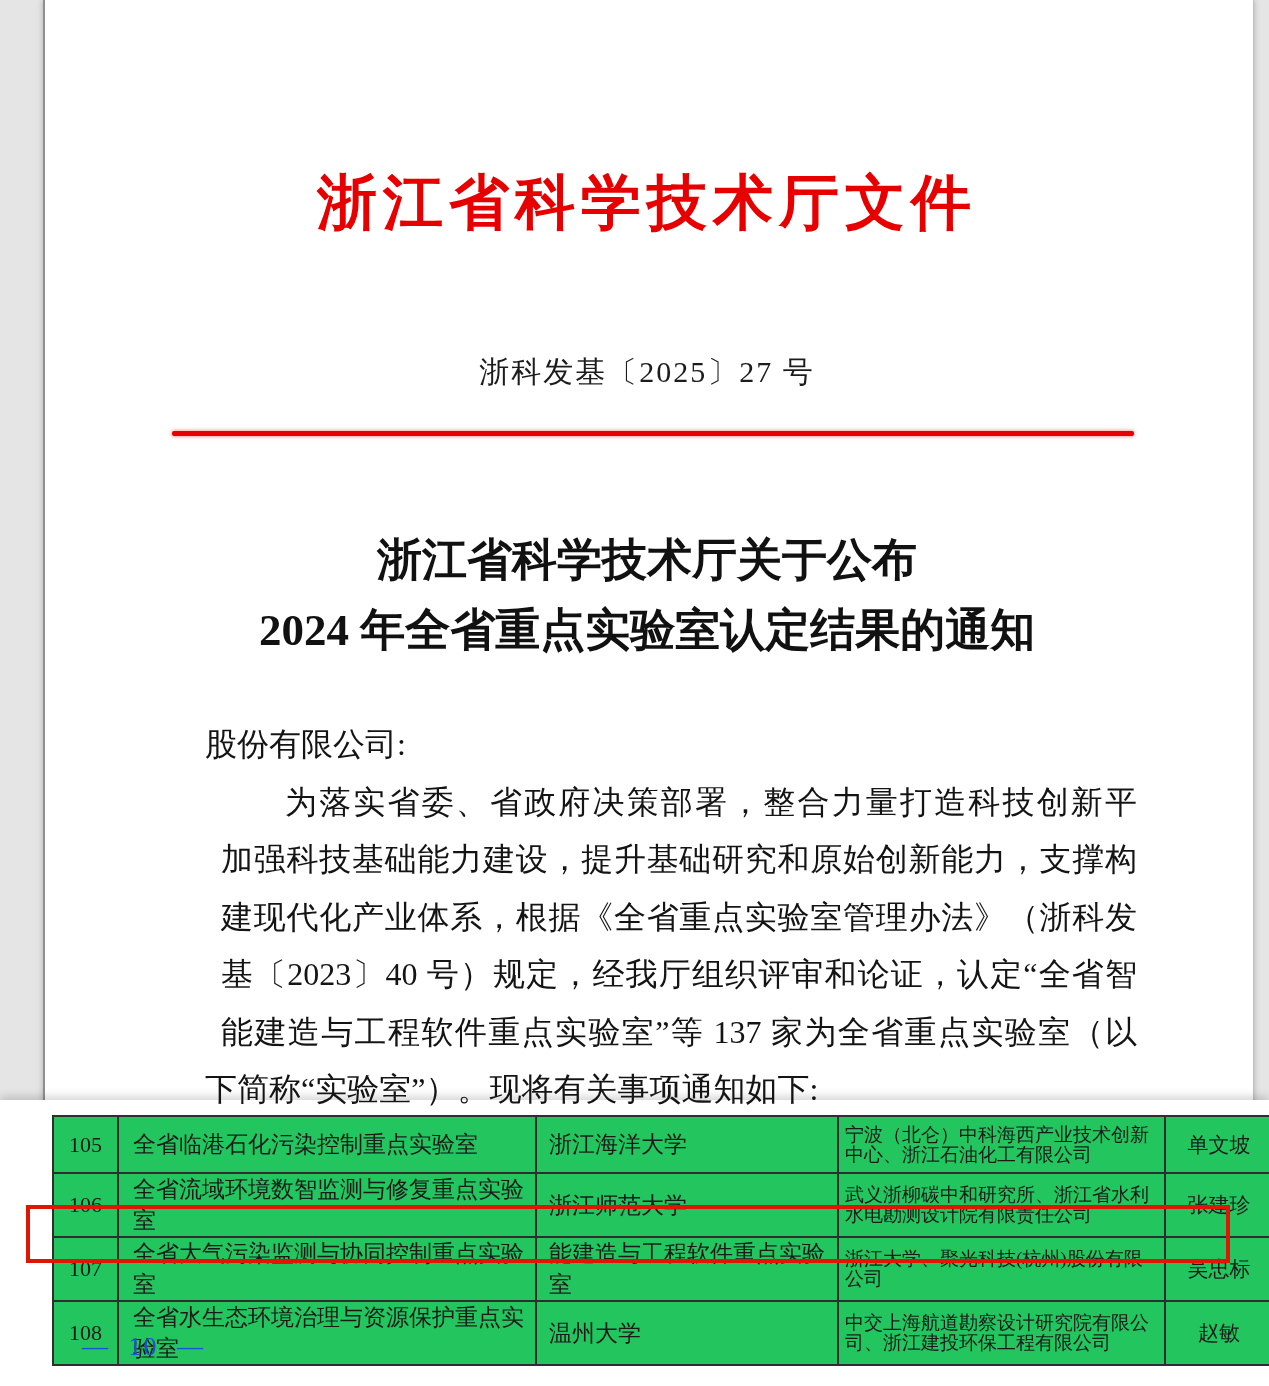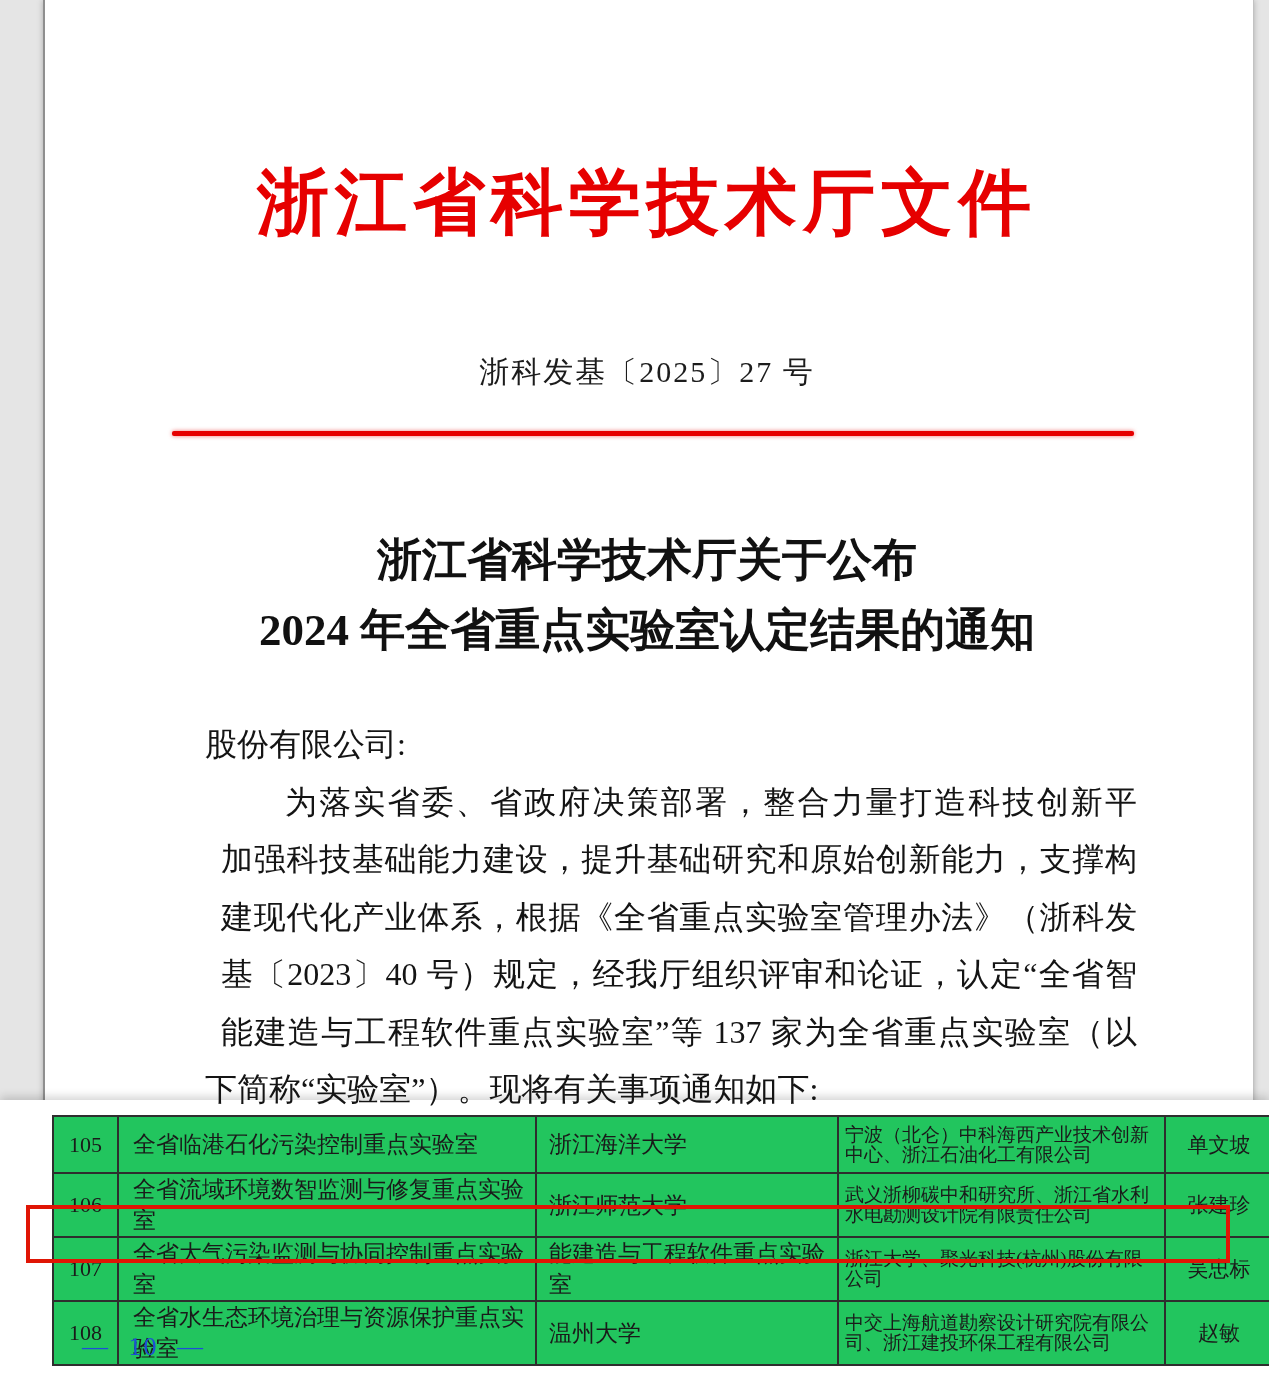--- a/index.html
+++ b/index.html
@@ -16,21 +16,21 @@
     box-shadow:0 0 6px rgba(0,0,0,.25);z-index:1;
   }
   
   .bottom-band{
     position:absolute;left:0;top:1100px;width:1269px;height:286px;
     background:#ffffff;box-shadow:0 -3px 9px rgba(0,0,0,.18);z-index:2;
   }
   .abs{position:absolute;z-index:3;}
   .centered{left:43px;width:1208px;text-align:center;}
   .letterhead-title{
-    top:138px;font-size:72px;line-height:130px;font-weight:bold;
+    top:138px;font-size:60px;line-height:130px;font-weight:bold;
     color:#e60000;letter-spacing:6px;white-space:nowrap;
   }
   .doc-number{top:352px;font-size:30px;line-height:40px;letter-spacing:2px;color:#1c1c1c;}
   .red-line{
     left:172px;top:431px;width:962px;height:5px;background:#e60000;
     box-shadow:0 0 4px rgba(230,0,0,.55);border-radius:2px;
   }
   .notice-title{font-size:45px;line-height:55px;font-weight:bold;color:#111;}
   .nt1{top:533px;}
   .nt2{top:603px;}

